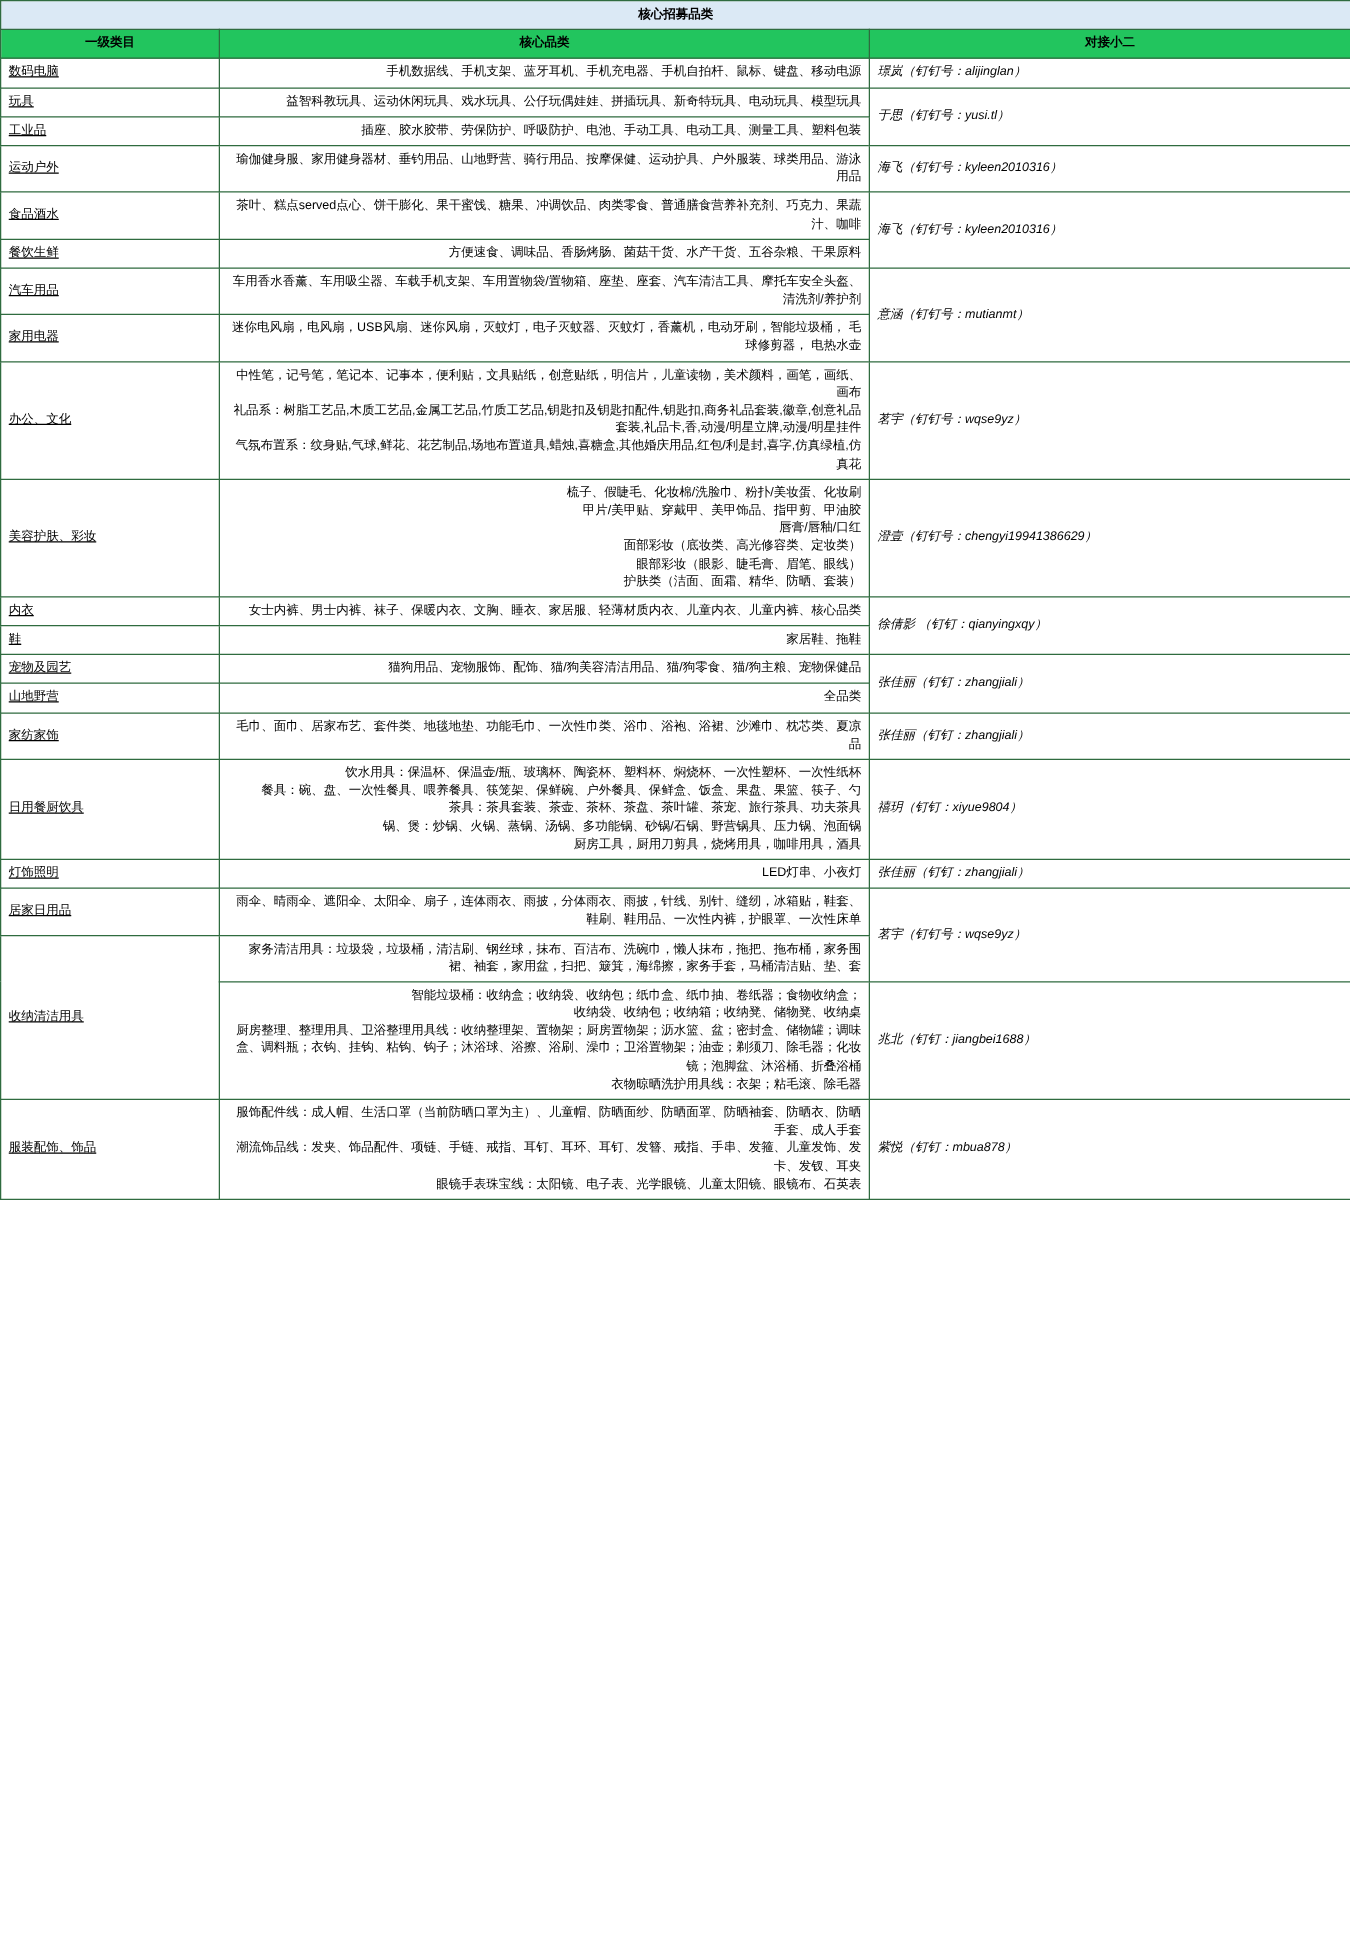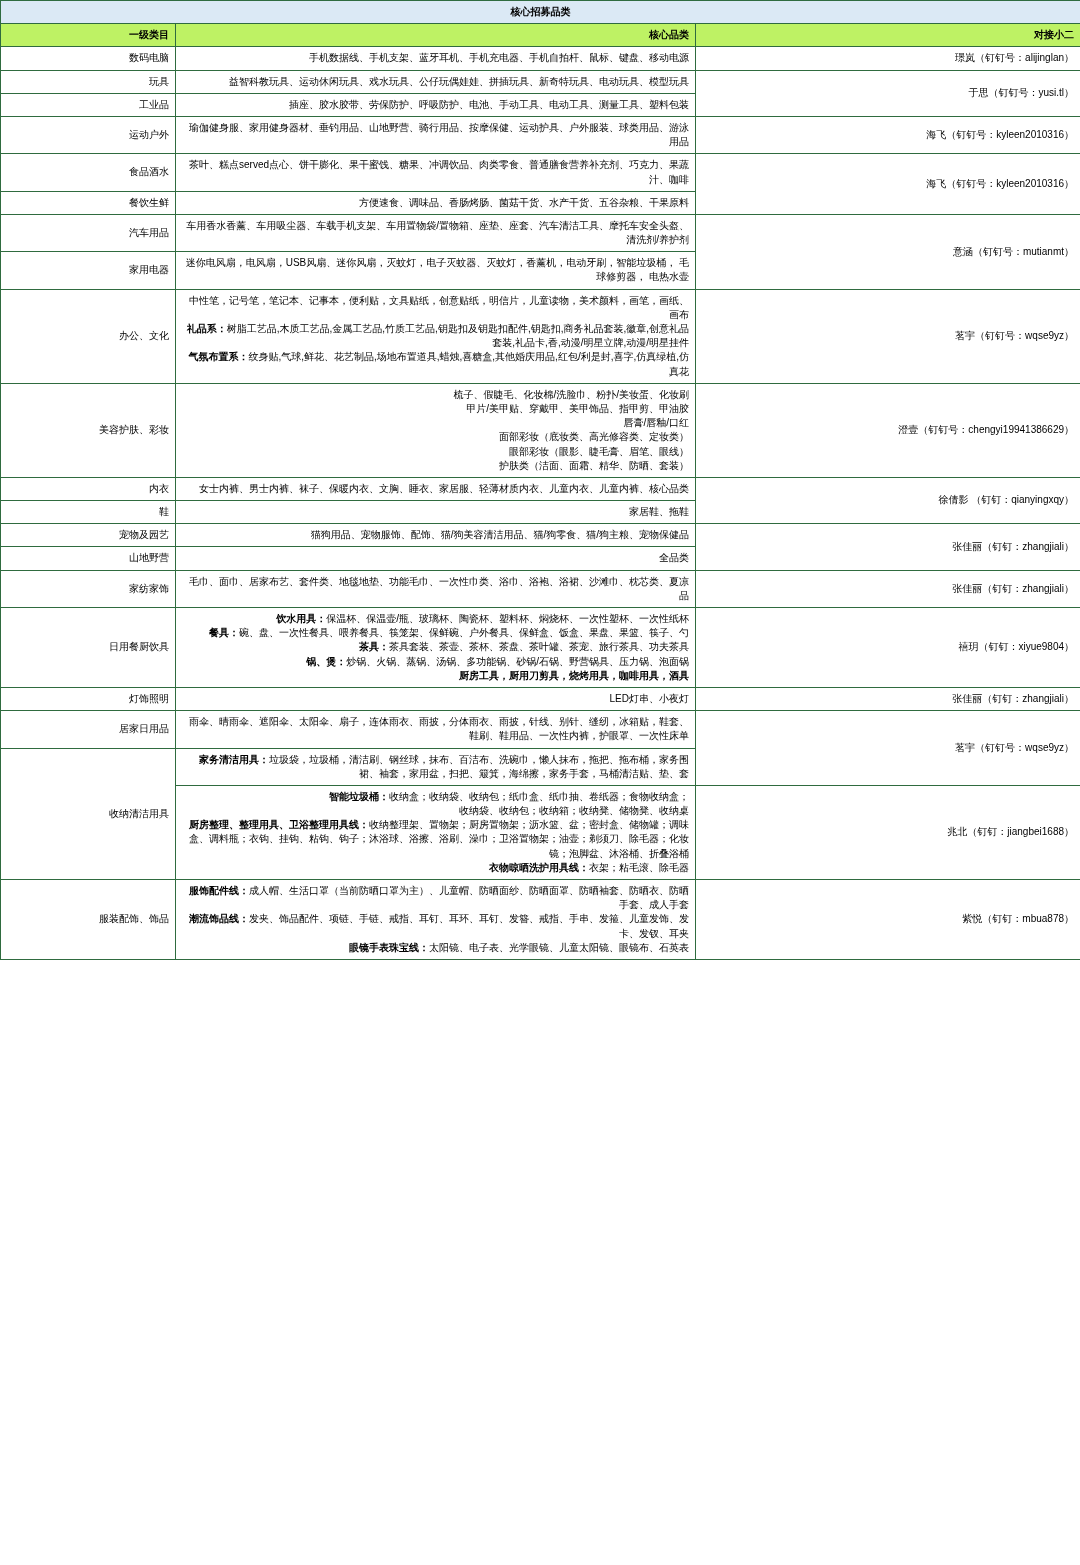--- a/index.html
+++ b/index.html
@@ -30,43 +30,45 @@
   }
   .title-row td {
     background: #dbe9f5;
     text-align: center;
     font-weight: bold;
     font-size: 15px;
     padding: 5px 6px;
     border-color: #2f6b3f;
   }
   .head-row td {
-    background: #bef264;
-    text-align: right;
+    background: #22c55e;
+    text-align: center;
     font-weight: bold;
     font-size: 15px;
     padding: 5px 6px;
   }
   col.c1 { width: 175px; }
   col.c2 { width: 520px; }
   col.c3 { width: 385px; }
   .cat {
-    text-align: right;
+    text-align: left;
+    text-decoration: underline;
   }
   .core {
     text-align: right;
   }
   .owner {
-    text-align: right;
+    text-align: left;
+    font-style: italic;
   }
   .core p {
     margin: 0;
   }
   .core .lbl {
-    font-weight: bold;
+    font-weight: normal;
   }
   .nowrapfix { word-break: break-word; }
 </style>
 </head>
 <body>
 
 <div class="sheet">
   <table class="grid">
     <colgroup>
       <col class="c1">

